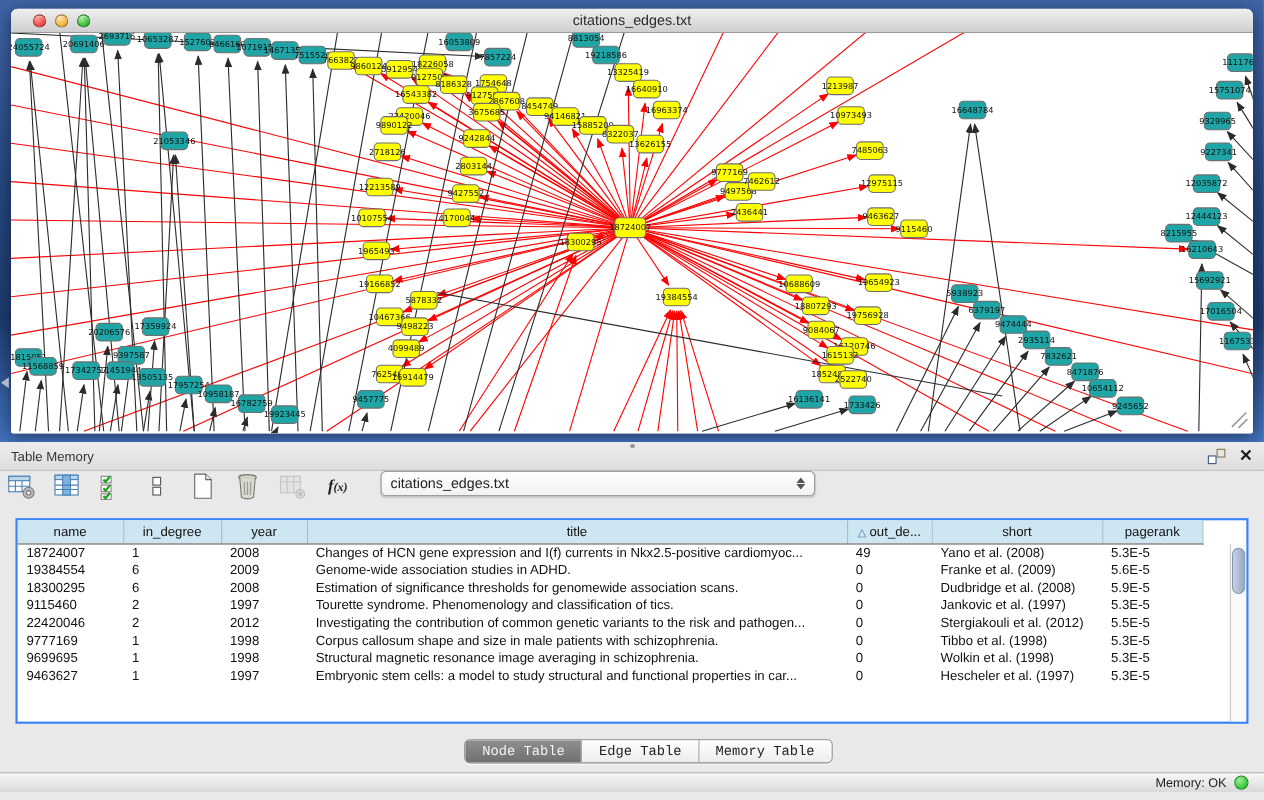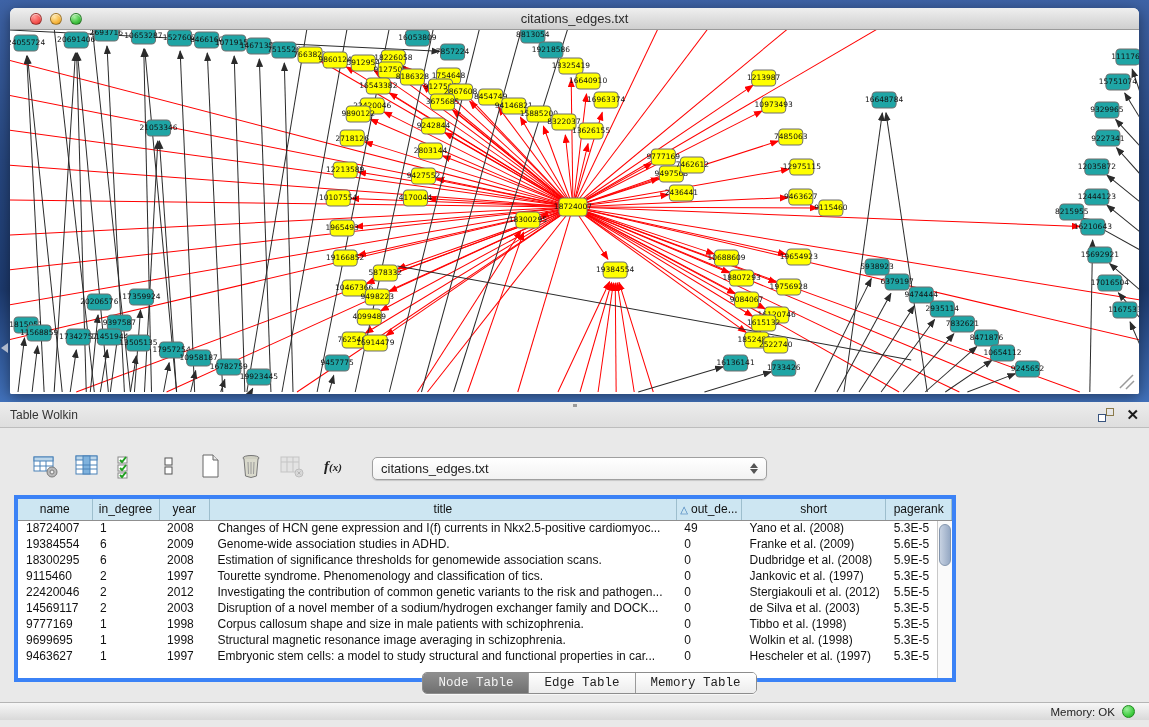--- a/index.html
+++ b/index.html
@@ -30,34 +30,34 @@
     border-bottom:1px solid #bdbdbd; display:flex; align-items:center; padding:0 10px; }
   .panel-title { font-size:12px; color:#333; }
   .splitter-dot { position:absolute; left:50%; top:1px; width:14px; height:5px; margin-left:-7px;
     background:radial-gradient(circle,#9a9a9a 0 2px,transparent 2px); cursor:row-resize; }
   .panel-controls { margin-left:auto; display:flex; align-items:center; gap:12px; }
   .float-icon { width:16px; height:14px; position:relative; cursor:pointer; }
   .float-icon .sq1 { position:absolute; left:0; bottom:0; width:8px; height:8px; border:1px solid #38537e; background:#fff; }
   .float-icon .sq2 { position:absolute; right:0; top:0; width:8px; height:8px; border:1px solid #8a7a4a; background:transparent; }
   .close-x { font-size:15px; font-weight:bold; color:#1a1a1a; cursor:pointer; line-height:14px; }
 
-  .toolbar { position:relative; height:52px; display:flex; align-items:flex-end; gap:13px; padding-left:32px; }
+  .toolbar { position:relative; height:52px; display:flex; align-items:flex-start; gap:13px; padding-left:6px; }
   .tb-btn { width:28px; height:28px; display:flex; align-items:center; justify-content:center; cursor:pointer; }
   .tb-btn.disabled { opacity:.45; cursor:default; }
   .fx { font-family:"Liberation Serif",serif; font-style:italic; font-weight:bold; font-size:15px; color:#222; }
   .net-select { width:395px; height:23px; margin-left:12px; background:linear-gradient(180deg,#ffffff,#f2f2f2);
     border:1px solid #9f9f9f; border-radius:5px; box-shadow:0 1px 1px rgba(0,0,0,.15);
     display:flex; align-items:center; padding:0 8px; font-size:13px; color:#222; cursor:pointer; }
   .net-select .arrows { margin-left:auto; display:flex; flex-direction:column; gap:1px; }
   .net-select .arrows i { width:0; height:0; border-left:4px solid transparent; border-right:4px solid transparent; }
   .net-select .arrows .up { border-bottom:5px solid #555; }
   .net-select .arrows .dn { border-top:5px solid #555; }
 
-  .table-wrap { position:absolute; left:14px; top:93px; width:942px; height:187px;
-    background:#fff; border:4px solid #3b82f6; overflow:hidden; }
+  .table-wrap { position:absolute; left:14px; top:69px; width:1121px; height:187px;
+    background:#fff; border:2px solid #3b82f6; overflow:hidden; }
   table.data { border-collapse:collapse; table-layout:fixed; font-size:12px; color:#111; }
   table.data th { height:21px; background:#cde6f2; border-right:1px solid #9dbecd; border-bottom:1px solid #8f8f8f;
     font-weight:normal; text-align:center; overflow:hidden; white-space:nowrap; cursor:pointer; }
   table.data th .sort-tri { color:#3a7ab8; font-size:10px; margin-right:3px; }
   table.data td { height:16px; padding:0 0 0 8px; white-space:nowrap; overflow:hidden; }
   .vscroll { position:absolute; right:0; top:22px; width:15px; bottom:0; background:#fafafa; border-left:1px solid #c8c8c8; }
   .vscroll .thumb { position:absolute; left:1px; top:3px; width:12px; height:42px; border-radius:7px;
     background:linear-gradient(90deg,#c7d2e2,#96a9c4); border:1px solid #8395ad; cursor:pointer; }
 
   .tabs-row { position:absolute; left:15px; top:270px; width:100%; display:flex; justify-content:center;font-family:Liberation Mono, monospace; }
@@ -686,21 +686,21 @@
         <line x1="1120" y1="388" x2="1133" y2="375"></line>
         <line x1="1126" y1="389" x2="1134" y2="381"></line>
       </g>
     </svg>
   </div>
   <div class="collapse-arrow"></div>
 </div>
 
 <div class="table-panel">
   <div class="panel-titlebar">
-    <span class="panel-title">Table Wolkin</span>
+    <span class="panel-title">Table Memory</span>
     <div class="splitter-dot"></div>
     <div class="panel-controls">
       <div class="float-icon">
         <span class="sq2"></span>
           <span class="sq1"></span>
       </div>
       <span class="close-x">✕</span>
     </div>
   </div>
 
@@ -831,29 +831,20 @@
           <tr>
             <td>22420046</td>
             <td>2</td>
             <td>2012</td>
             <td>Investigating the contribution of common genetic variants to the risk and pathogen...</td>
             <td>0</td>
             <td>Stergiakouli et al. (2012)</td>
             <td>5.5E-5</td>
           </tr>
           <tr>
-            <td>14569117</td>
-            <td>2</td>
-            <td>2003</td>
-            <td>Disruption of a novel member of a sodium/hydrogen exchanger family and DOCK...</td>
-            <td>0</td>
-            <td>de Silva et al. (2003)</td>
-            <td>5.3E-5</td>
-          </tr>
-          <tr>
             <td>9777169</td>
             <td>1</td>
             <td>1998</td>
             <td>Corpus callosum shape and size in male patients with schizophrenia.</td>
             <td>0</td>
             <td>Tibbo et al. (1998)</td>
             <td>5.3E-5</td>
           </tr>
           <tr>
             <td>9699695</td>

